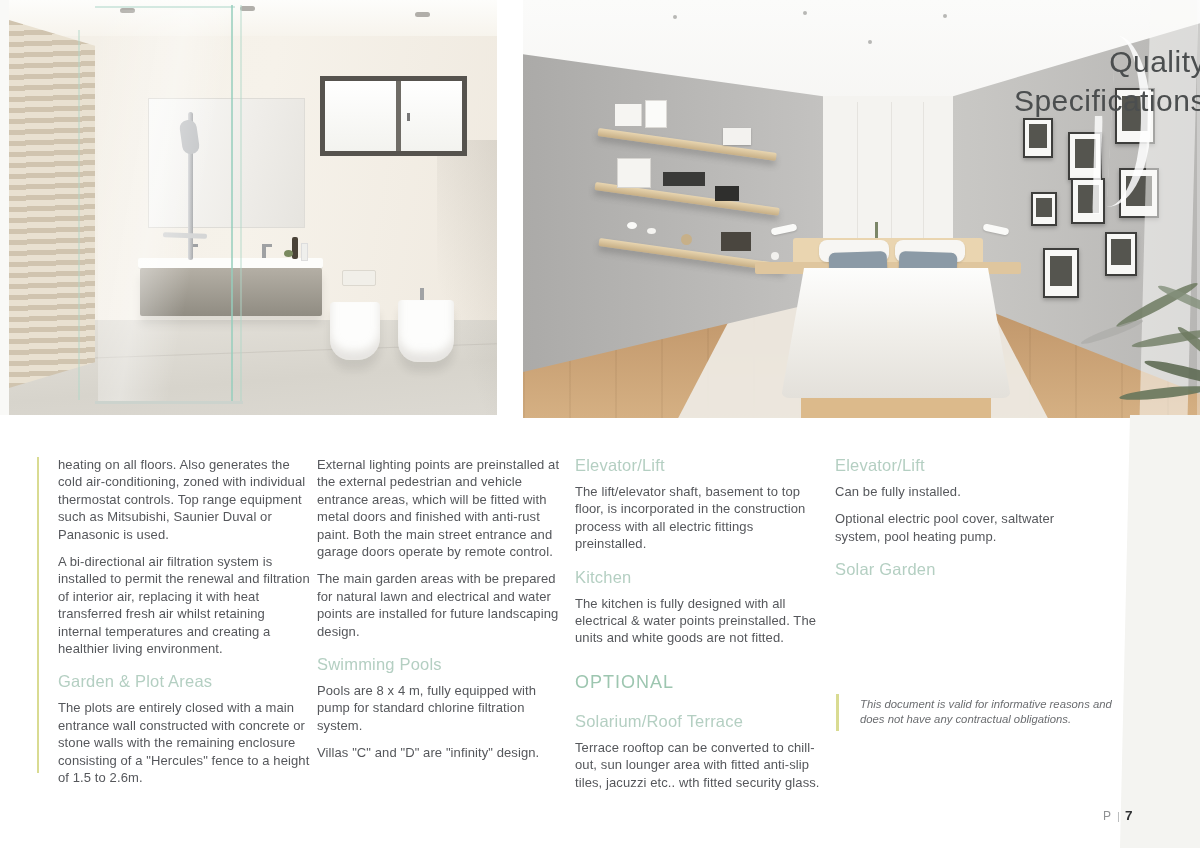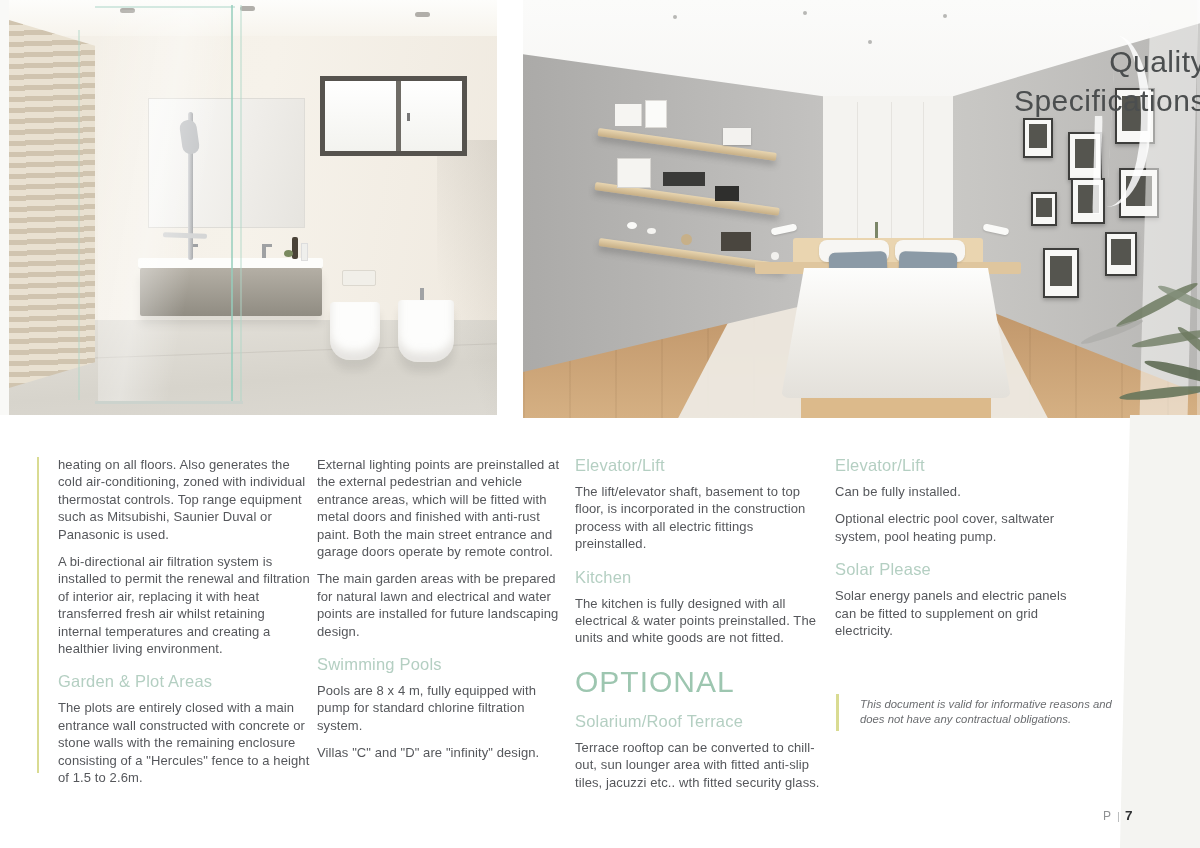--- a/index.html
+++ b/index.html
@@ -106,21 +106,21 @@
   
   .right-band{left:1120px;top:415px;width:80px;height:433px;background:#f4f4f1;
     clip-path:polygon(10px 0,100% 0,100% 100%,0 100%);}
 
   
   .accent-line{left:37px;top:457px;width:2px;height:316px;background:#d9db92;}
   .col{position:absolute;top:456px;width:252px;color:#55575b;font-size:13px;line-height:17.4px;letter-spacing:.1px;}
   .col p{margin:0 0 10px 0;}
   .col h3{margin:14px 0 8px 0;font-size:16.5px;line-height:20px;font-weight:400;color:#b4cfc2;letter-spacing:.2px;}
   .col h3.first{margin-top:1px;}
-  .col .optional{margin:20px 0 2px 0;font-size:30px;line-height:30px;font-weight:400;color:#9dc6b0;letter-spacing:1px;}
+  .col .optional{margin:20px 0 2px 0;font-size:18px;line-height:30px;font-weight:400;color:#9dc6b0;letter-spacing:1px;}
   .col1{left:58px;}
   .col2{left:317px;}
   .col3{left:575px;top:454px;}
   .col4{left:835px;top:454px;}
 
   
   .note{position:absolute;left:836px;top:694px;width:262px;border-left:3px solid #d9db92;
     padding:3px 0 4px 21px;color:#6b6d70;}
   .note .lbl{font-size:15px;color:#b4cfc2;font-style:normal;margin-right:4px;}
   .note p{margin:0;font-size:11.3px;line-height:14.8px;font-style:italic;}
@@ -287,22 +287,21 @@
     <p>The kitchen is fully designed with all electrical &amp; water points preinstalled. The units and white goods are not fitted.</p>
     <div class="optional">OPTIONAL</div>
     <h3>Solarium/Roof Terrace</h3>
     <p>Terrace rooftop can be converted to chill-out, sun lounger area with fitted anti-slip tiles, jacuzzi etc.. wth fitted security glass.</p>
   </div>
 
   <div class="col col4">
     <h3 class="first">Elevator/Lift</h3>
     <p>Can be fully installed.</p>
     <p>Optional electric pool cover, saltwater system, pool heating pump.</p>
-    <h3>Solar Please</h3>
-    <p>Solar energy panels and electric panels can be fitted to supplement on grid electricity.</p>
+    <h3>Solar Garden</h3>
   </div>
 
   <div class="note">
     <p>This document is valid for informative reasons and does not have any contractual obligations.</p>
   </div>
 
   <div class="pagenum">
     <span class="p">P</span>
     <span class="sep">|</span>
     <span class="n">7</span>

